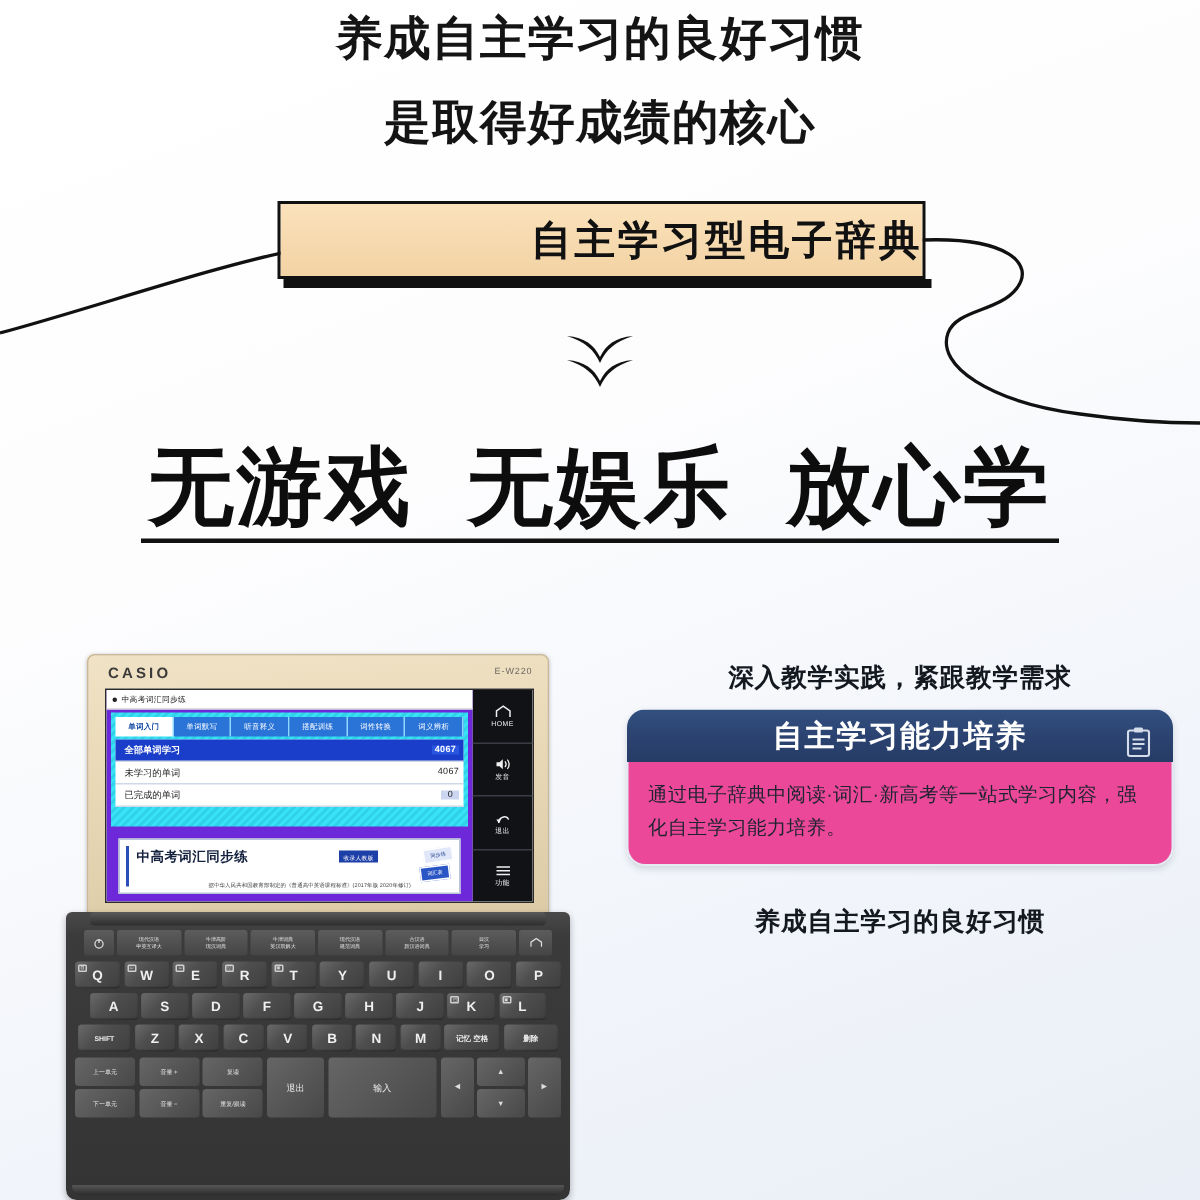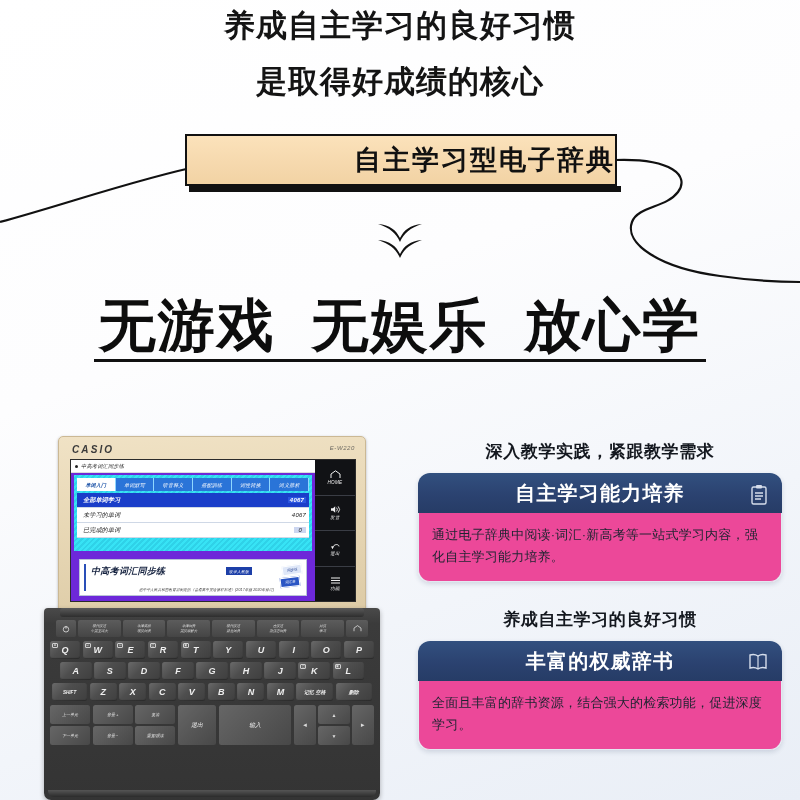--- a/index.html
+++ b/index.html
@@ -56,21 +56,21 @@
   .slogan-text {
     font-size: 57px; font-weight: 700; letter-spacing: 2px; color: #0d0d0d;
     line-height: 66px; white-space: pre;
   }
   .slogan-rule {
     margin: 1px auto 0; width: 612px; height: 3px; background: #111;
   }
 
   
   .device {
-    position: absolute; left: 44px; top: 436px; width: 336px; height: 364px; font-style: italic;
+    position: absolute; left: 44px; top: 436px; width: 336px; height: 364px;
   }
   .lid {
     position: absolute; left: 14px; top: 0; width: 308px; height: 176px;
     background: linear-gradient(175deg, #f0e2c5 0%, #e8d8b6 45%, #ddcba6 100%);
     border-radius: 5px 5px 2px 2px;
     border: 1px solid #cbb894;
     box-shadow: 0 1px 3px rgba(0,0,0,.28);
   }
   .lid-brand {
     position: absolute; left: 13px; top: 7px;
@@ -237,21 +237,21 @@
     letter-spacing: .6px; margin-bottom: 10px;
   }
   .sec-title.second { margin-top: 26px; }
   .card {
     border-radius: 12px; overflow: hidden;
     box-shadow: 0 2px 5px rgba(30,50,90,.16);
     background: #fff;
   }
   .card-head {
     background: linear-gradient(180deg,#32507f 0%,#2b4270 55%, #263c66 100%);
-    height: 40px; display: flex; align-items: center; justify-content: center;
+    height: 35px; display: flex; align-items: center; justify-content: center;
     position: relative;
   }
   .card-head-txt {
     color: #fff; font-size: 20px; font-weight: 700; letter-spacing: 1.2px;
   }
   .card-ico { position: absolute; right: 14px; top: 11px; opacity: .95; }
   .card-body {
     background: #ec4899; padding: 11px 13px 13px 13px;
     border: 1px solid #e3e8f1; border-top: none;
     border-radius: 0 0 12px 12px;
@@ -599,25 +599,13 @@
         <path d="M5,9 H13 M5,12 H13 M5,15 H11" stroke="#dfe6f2" stroke-width="1.3"></path>
       </svg>
     </div>
     <div class="card-body">
       <p>通过电子辞典中阅读·词汇·新高考等一站式学习内容，强化自主学习能力培养。</p>
     </div>
   </div>
 
   <div class="sec-title second">养成自主学习的良好习惯</div>
 
-  <div class="card">
-    <div class="card-head">
-      <span class="card-head-txt">丰富的权威辞书</span>
-      <svg class="card-ico" width="20" height="20" viewBox="0 0 20 20">
-        <path d="M2,3 C5,2 8,2.6 10,4 C12,2.6 15,2 18,3 L18,16 C15,15 12,15.6 10,17 C8,15.6 5,15 2,16 Z" fill="none" stroke="#dfe6f2" stroke-width="1.4"></path>
-        <path d="M10,4 V17" stroke="#dfe6f2" stroke-width="1.2"></path>
-      </svg>
-    </div>
-    <div class="card-body">
-      <p>全面且丰富的辞书资源，结合强大的检索功能，促进深度学习。</p>
-    </div>
-  </div>
 </div>
 
 </body></html>

